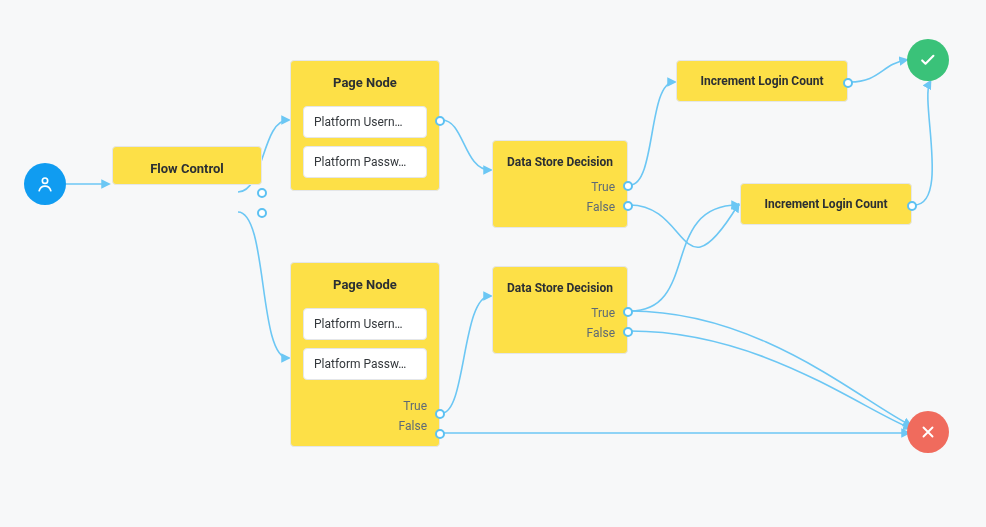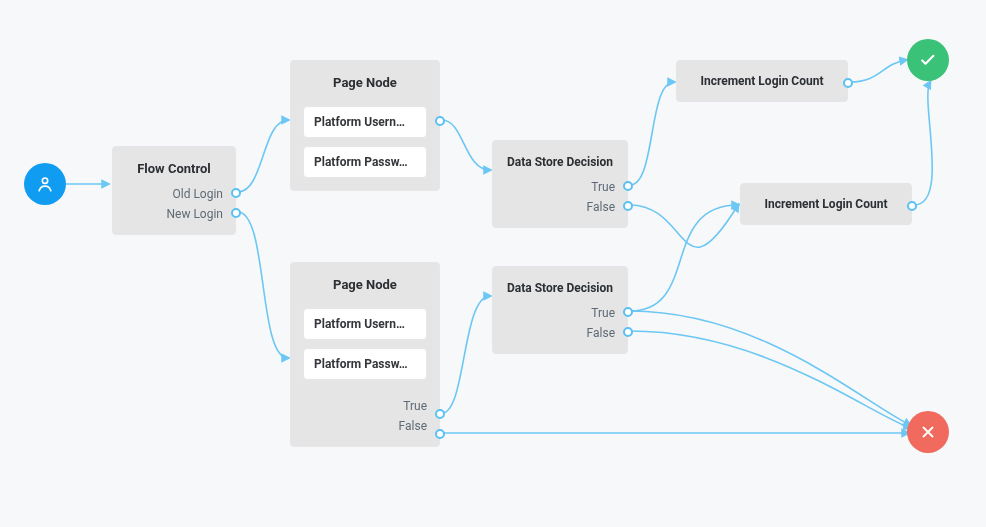--- a/index.html
+++ b/index.html
@@ -14,35 +14,34 @@
     position: relative;
     width: 986px; height: 527px;
   }
   svg.wires {
     position: absolute; inset: 0;
     width: 986px; height: 527px;
     pointer-events: none;
   }
   .node {
     position: absolute;
-    background: #e5e5e5;
+    background: #fde047;
     border: 1px solid #e4e6e9;
     border-radius: 4px;
   }
   .node .title {
     font-size: 13px;
     font-weight: 700;
     color: #2b2f33;
     padding: 14px 14px 8px 14px;
     text-align: center;
     white-space: nowrap;
   }
   .node .body {
     padding: 0 12px 12px 12px;
-    font-weight: bold;
   }
   .pill {
     border: 1px solid #e4e6e9;
     border-radius: 4px;
     background: #fff;
     font-size: 12px;
     color: #33373b;
     padding: 8px 10px;
     margin-top: 8px;
     white-space: nowrap;
@@ -129,26 +128,22 @@
       <path d="M5 12.5l4 4 9.5-9.5" fill="none" stroke="#fff" stroke-width="2.5" stroke-linecap="round" stroke-linejoin="round"></path>
     </svg>
   </div>
 
   <div class="circle-node fail" style="left:907px; top:411px;">
     <svg width="18" height="18" viewBox="0 0 24 24">
       <path d="M6 6l12 12M18 6L6 18" stroke="#fff" stroke-width="2.5" stroke-linecap="round"></path>
     </svg>
   </div>
 
-  <div class="node" style="left:112px; top:146px; width:124px;">
+  <div class="node" style="left:112px; top:146px; width:150px;">
     <div class="title">Flow Control</div>
-    <div class="outlabels">
-      <div class="outlabel">Old Login</div>
-      <div class="outlabel">New Login</div>
-    </div>
     <div class="port" style="right:-6px; top:41px;"></div>
     <div class="port" style="right:-6px; top:61px;"></div>
   </div>
 
   <div class="node" style="left:290px; top:60px; width:150px;">
     <div class="title">Page Node</div>
     <div class="body">
       <div class="pill">Platform Usern…</div>
       <div class="pill">Platform Passw…</div>
     </div>

